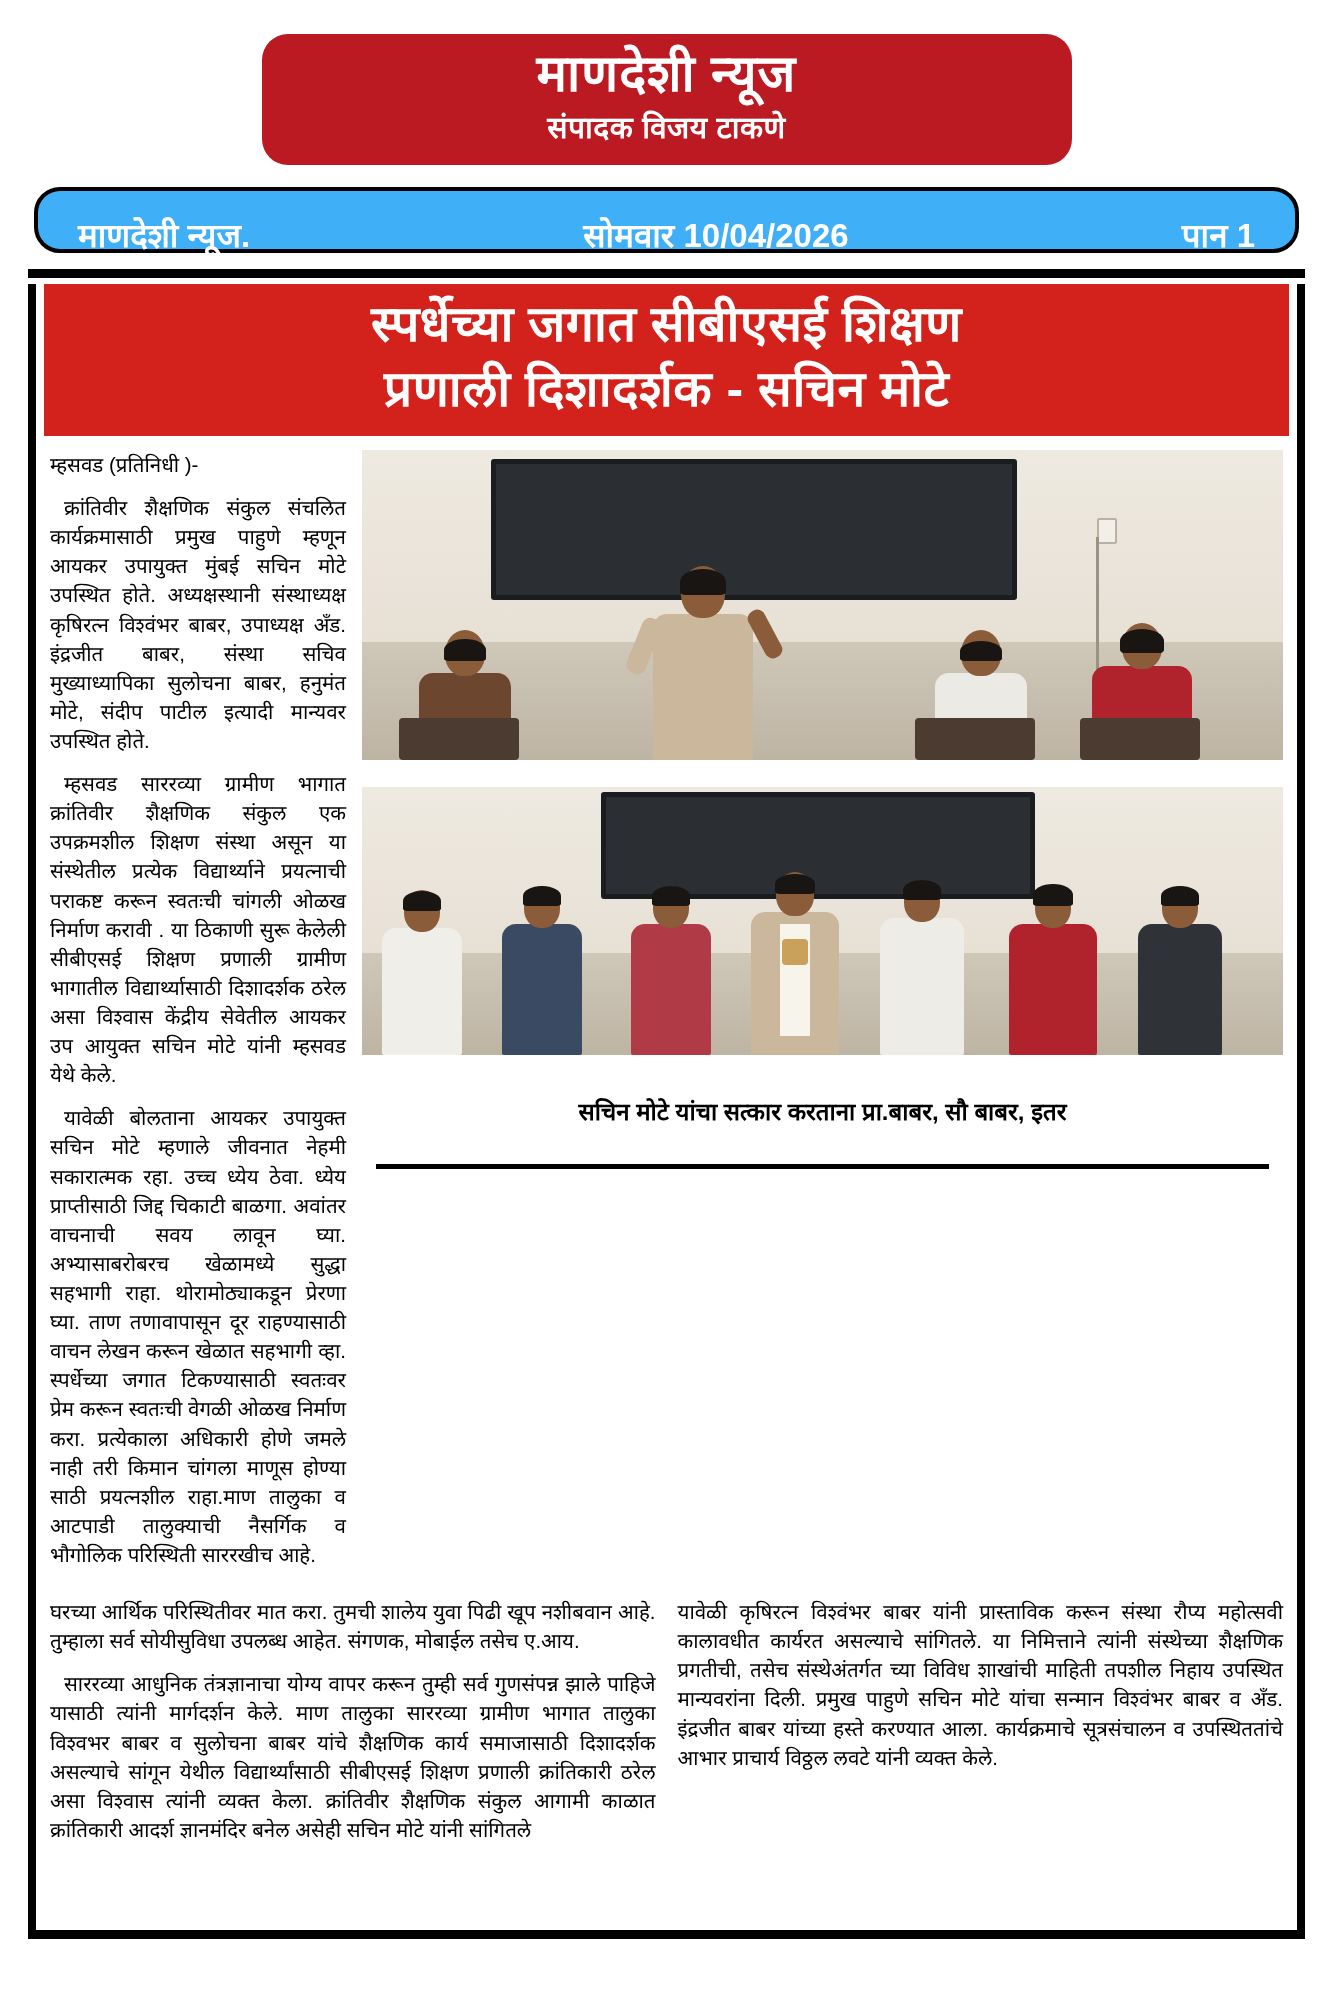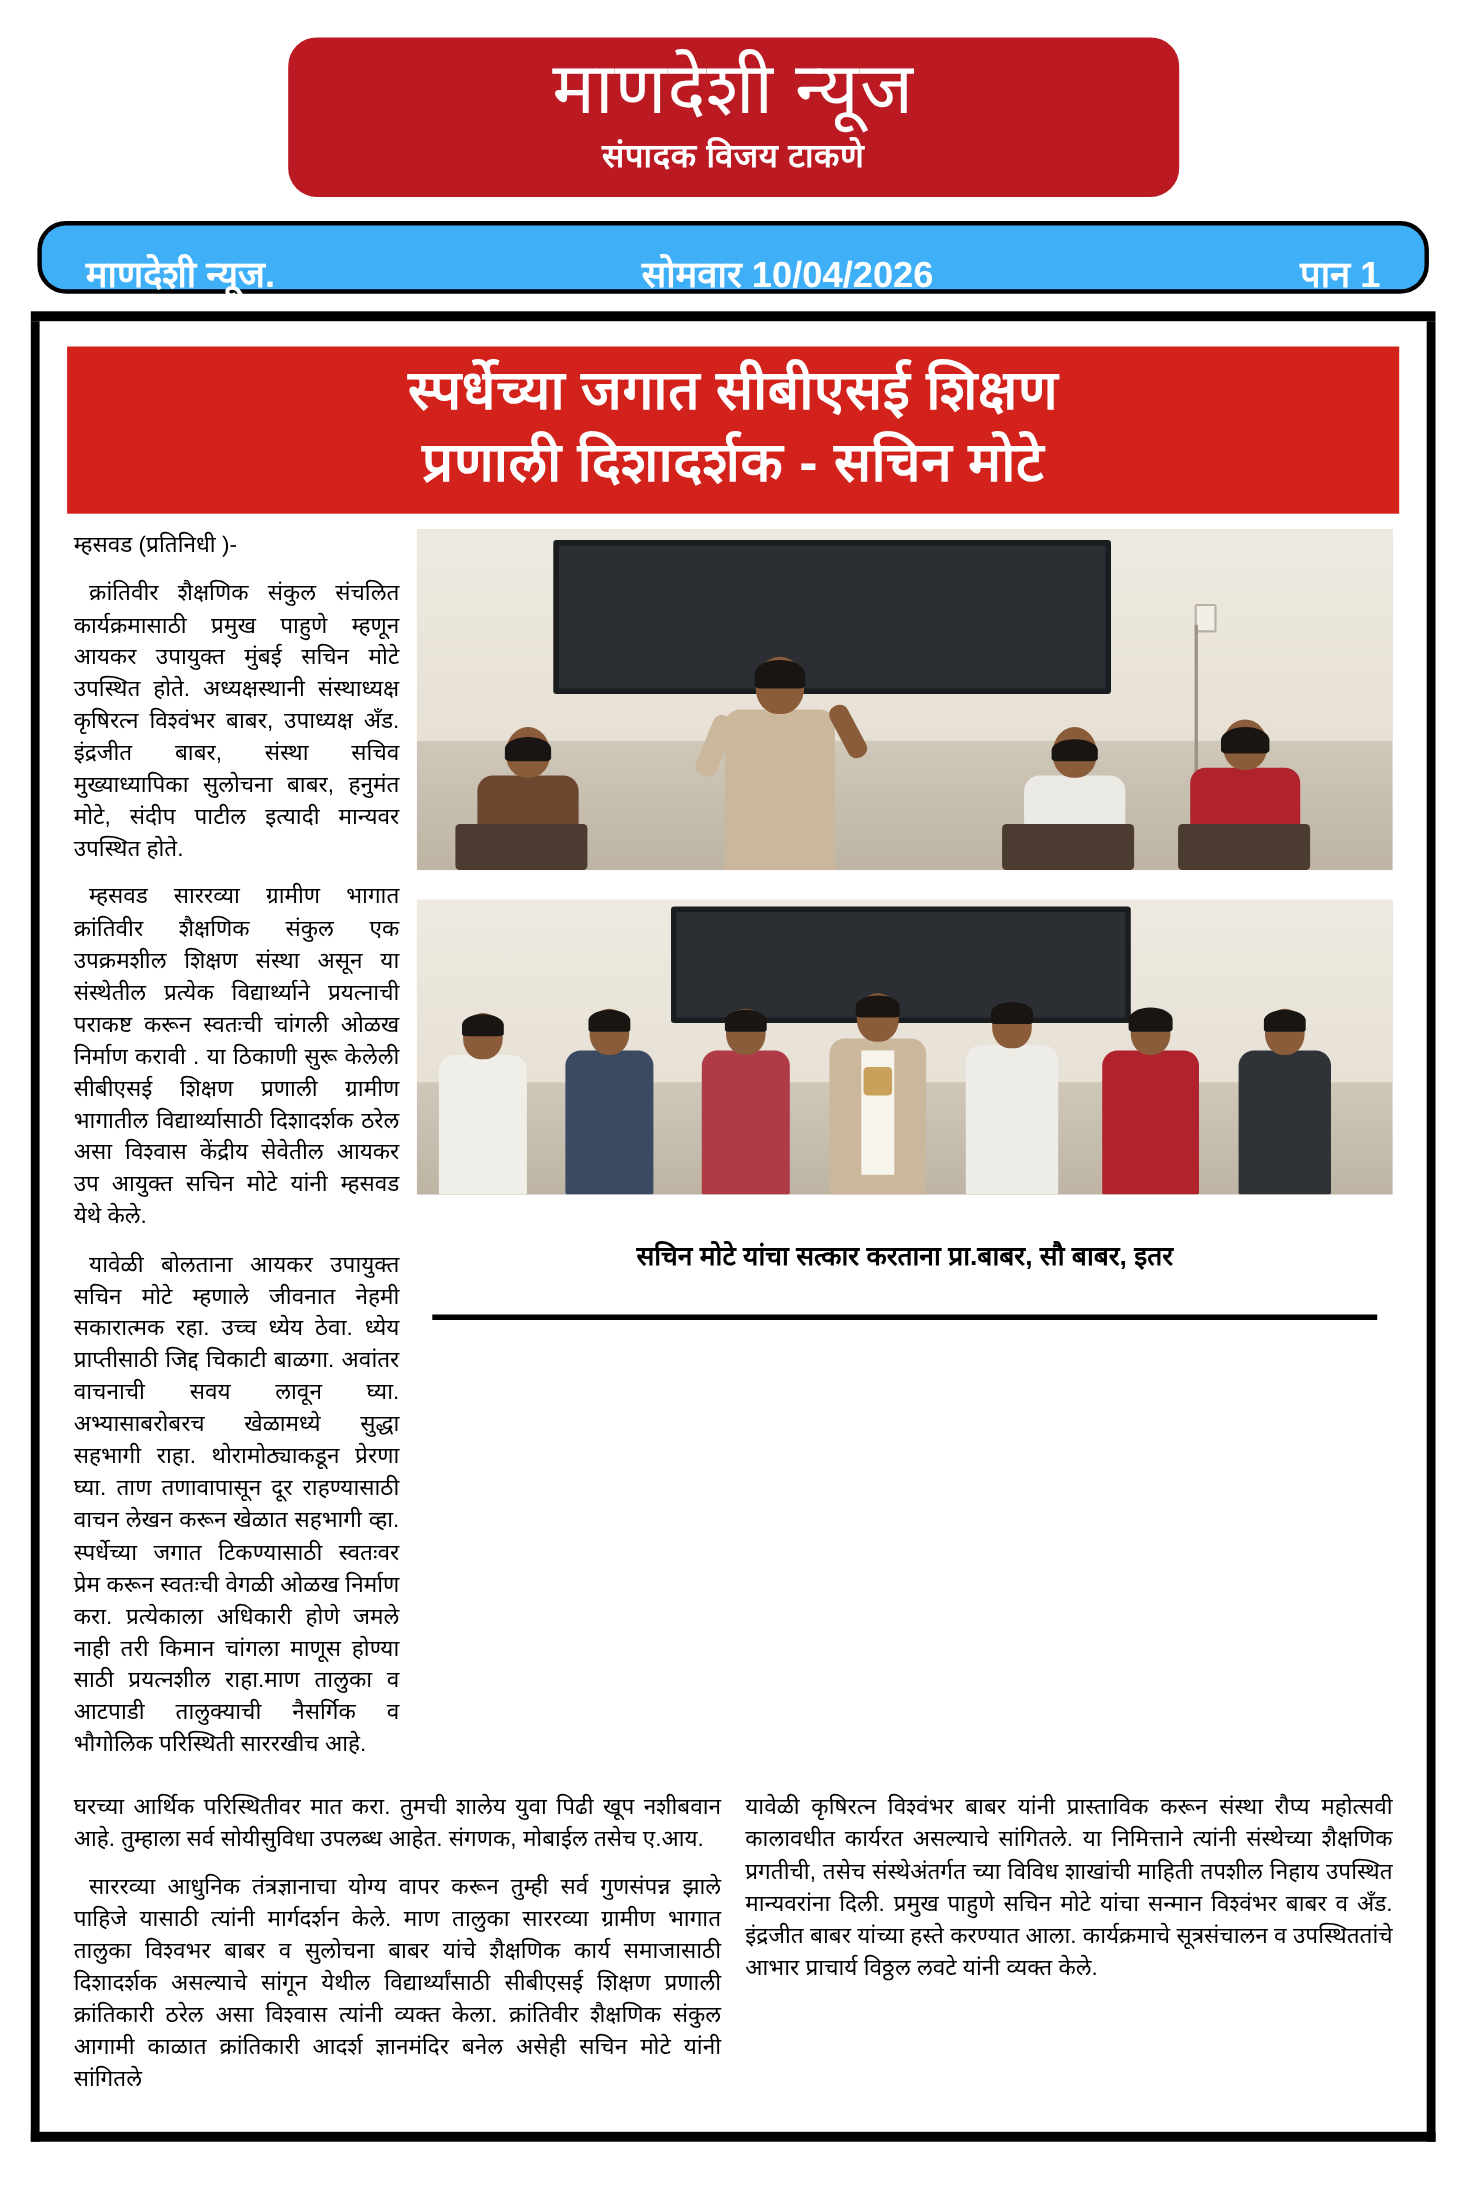--- a/index.html
+++ b/index.html
@@ -35,23 +35,23 @@
   .masthead {
     background: #bb1a22;
     border-radius: 26px;
     width: 790px;
     padding: 14px 10px 18px 10px;
     text-align: center;
     box-shadow: 0 0 0 0 transparent;
   }
   .masthead-title {
     color: #ffffff;
-    font-size: 65px;
+    font-size: 51px;
     line-height: 1.02;
-    font-weight: normal;
+    font-weight: bold;
     letter-spacing: 1px;
     font-family: "Liberation Sans", "DejaVu Sans", sans-serif;
   }
   .masthead-sub {
     color: #ffffff;
     font-size: 30px;
     font-weight: bold;
     margin-top: 6px;
     letter-spacing: .5px;
   }
@@ -92,21 +92,21 @@
     background: #000;
   }
   .frame {
     margin: 0 28px;
     border-left: 8px solid #000;
     border-right: 8px solid #000;
     border-bottom: 9px solid #000;
     box-sizing: border-box;
     height: 1655px;
     position: relative;
-    padding: 17px;
+    padding: 0;
   }
 
   
   .headline {
     background: #d3211c;
     margin: 6px 8px 0 8px;
     padding: 8px 10px 14px 10px;
     text-align: center;
   }
   .headline div {

